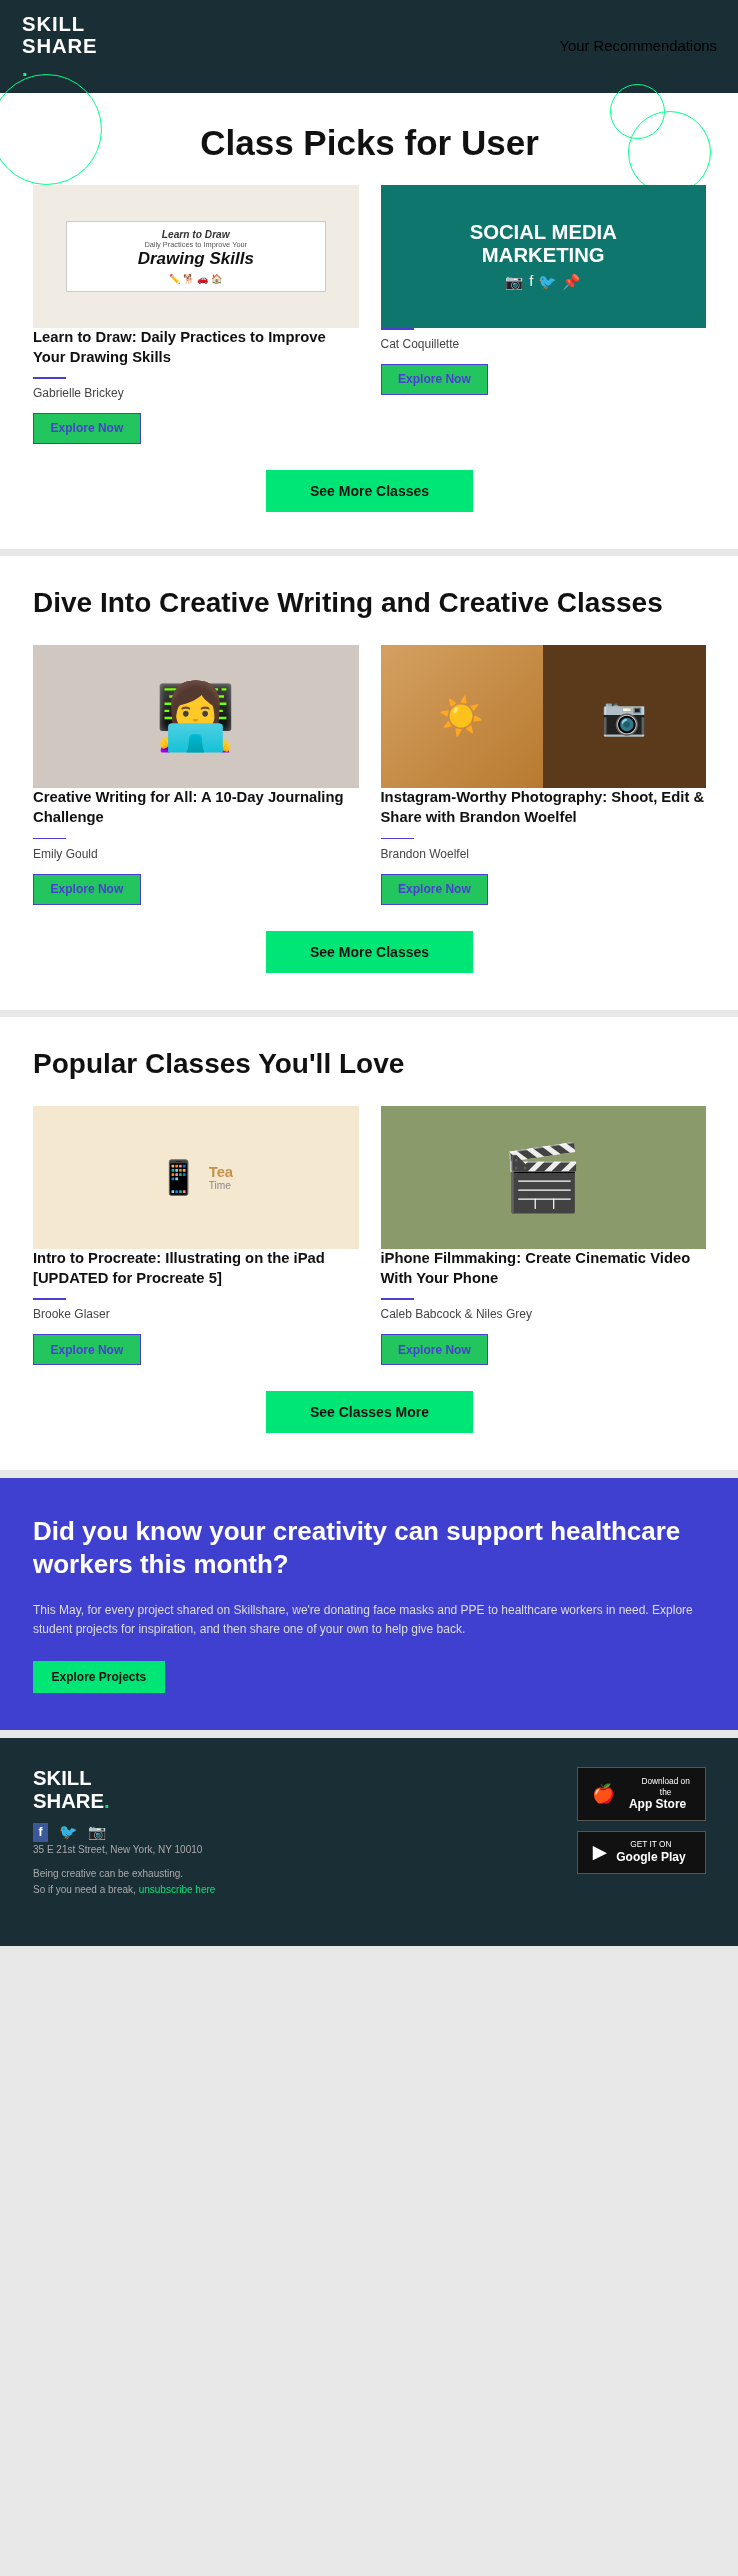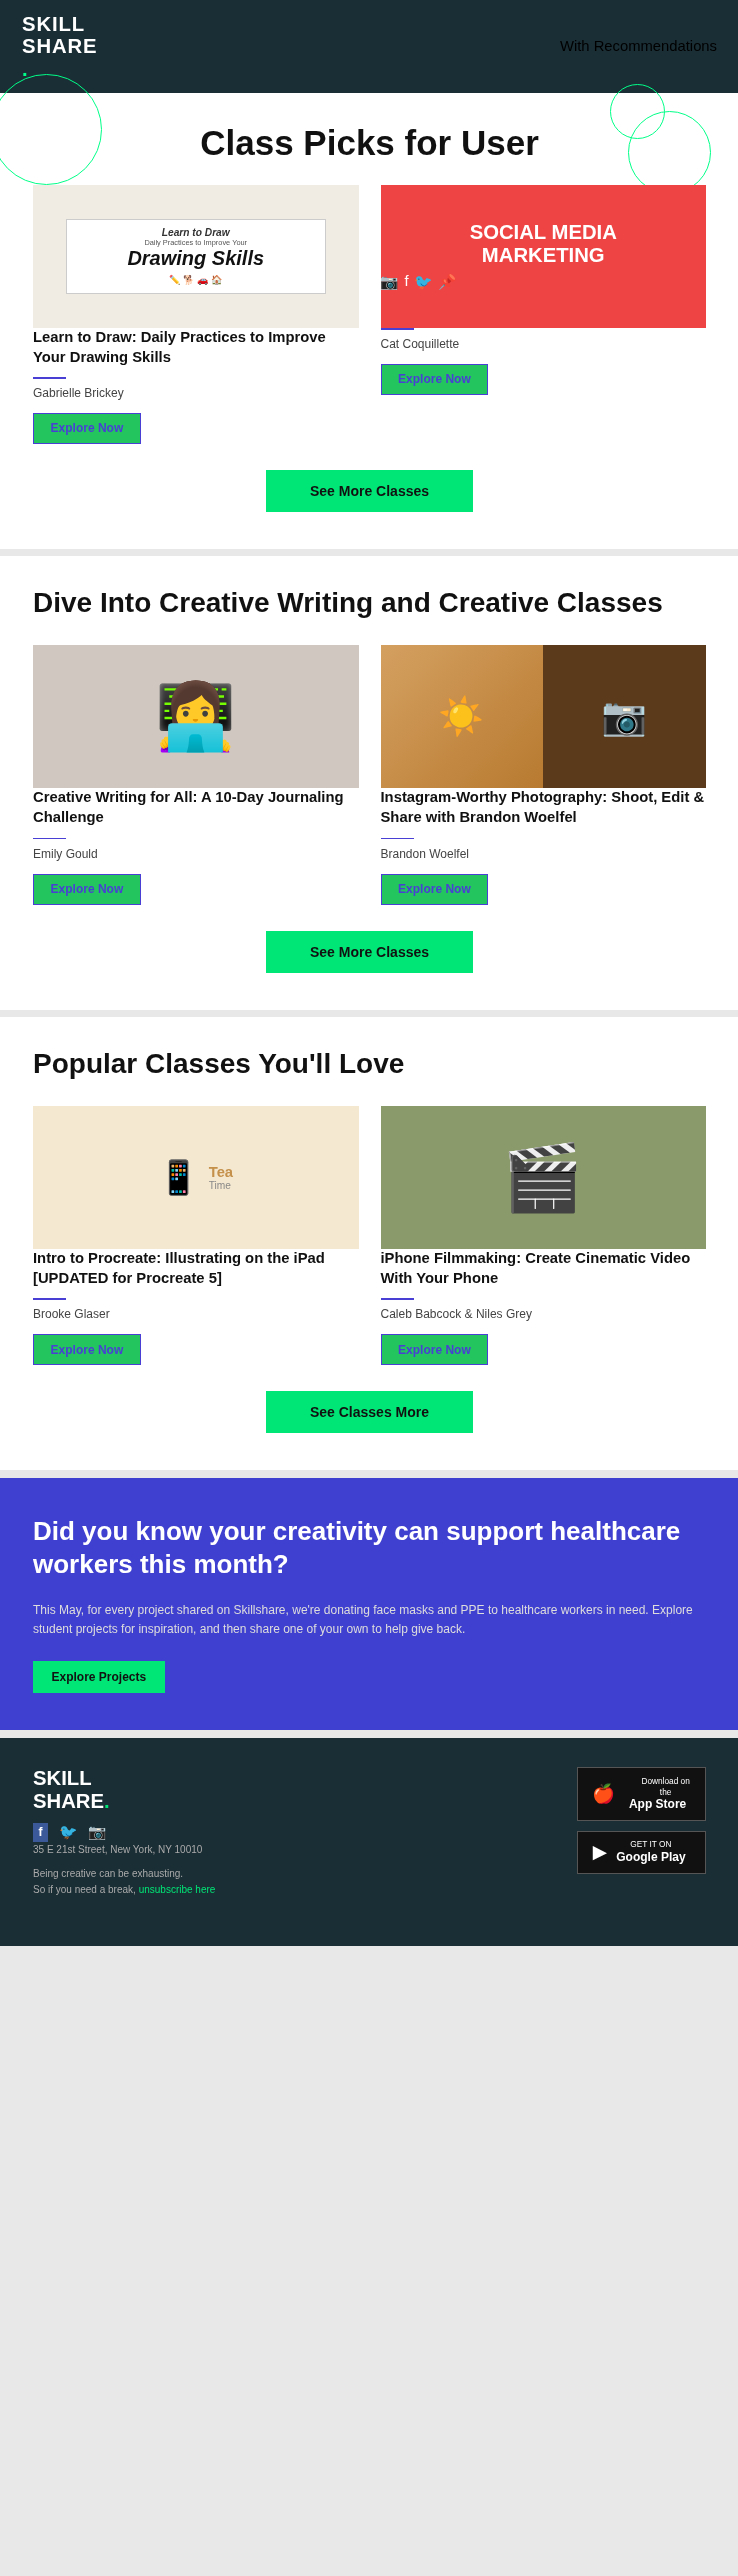--- a/index.html
+++ b/index.html
@@ -75,32 +75,33 @@
       font-size: 10.2px;
       font-style: italic;
       color: #333;
       font-weight: bold;
     }
     .img-draw-inner .draw-sub {
       font-size: 7.4px;
       color: #555;
     }
     .img-draw-inner .draw-big {
-      font-size: 20px;
+      font-size: 17px;
       font-weight: 900;
       color: #111;
       font-style: italic;
     }
 
     
     .img-social {
-      background: #ef4444;
+      background: #0f766e;
       height: 143px;
       display: flex;
       flex-direction: column;
+      align-items: center;
       justify-content: center;
       position: relative;
       overflow: hidden;
     }
     .img-social-text {
       font-size: 20.3px;
       font-weight: 900;
       color: white;
       text-align: center;
       line-height: 1.1;
@@ -335,21 +336,21 @@
 
 <header class="header">
   <div class="logo">
     <span>SKILL</span>
     <span>
       <span>SHARE</span>
         <span class="dot">.</span>
     </span>
   </div>
   <nav>
-    <span>With Recommendations</span>
+    <span>Your Recommendations</span>
   </nav>
 </header>
 
 <div class="section deco-container">
 
   <div class="deco-circle" style="width:111px;height:111px;top:-18.5px;left:-9.2px;"></div>
   <div class="deco-circle" style="width:83px;height:83px;top:18.5px;right:28px;"></div>
   <div class="deco-circle" style="width:55px;height:55px;top:-9.2px;right:74px;"></div>
 
   <h1 class="section-title-large">Class Picks for User</h1>

